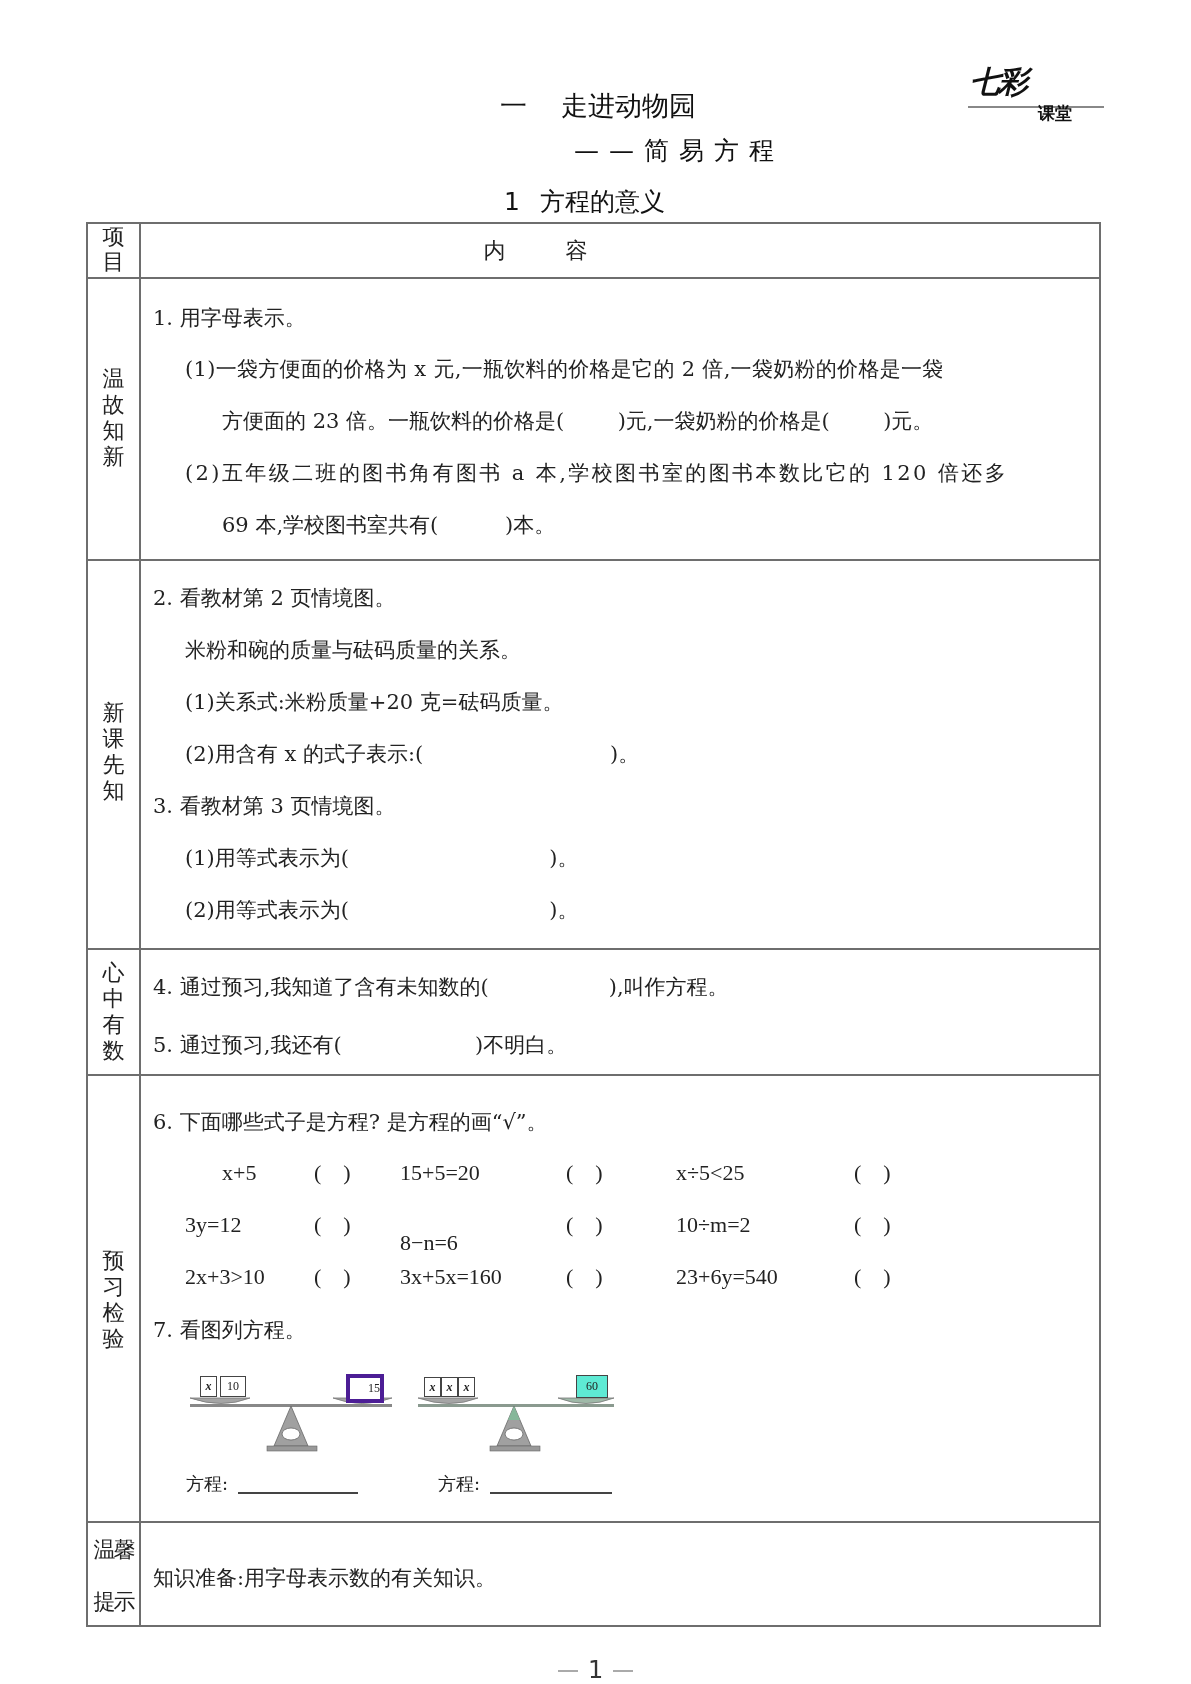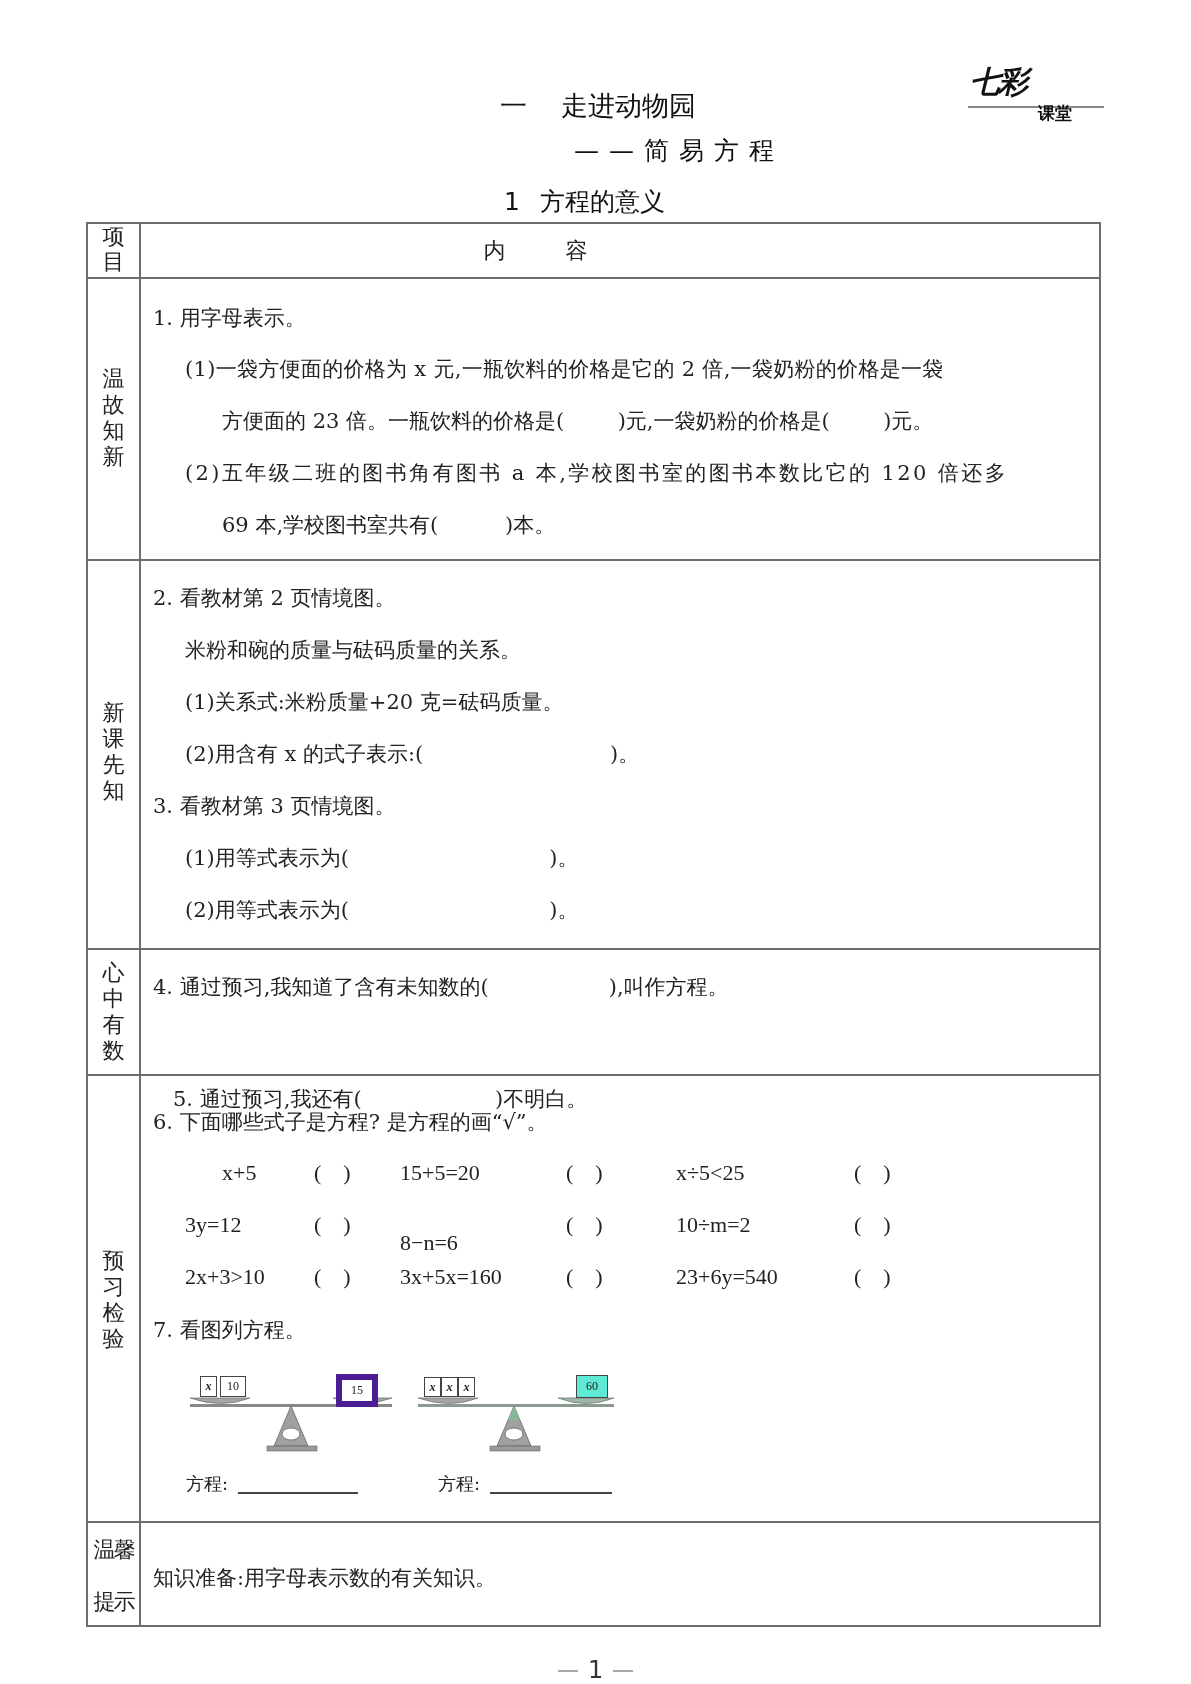--- a/index.html
+++ b/index.html
@@ -122,21 +122,21 @@
 <div class="line" style="left:185px; top:844px;">(1)用等式表示为(                              )。</div>
 <div class="line" style="left:185px; top:896px;">(2)用等式表示为(                              )。</div>
 
 <div class="side" style="top:960px;">
   <span>心</span>
   <span>中</span>
   <span>有</span>
   <span>数</span>
 </div>
 <div class="line" style="left:153px; top:973px;">4. 通过预习,我知道了含有未知数的(                  ),叫作方程。</div>
-<div class="line" style="left:153px; top:1085px;margin-left:20px;">5. 通过预习,我还有(                    )不明白。</div>
+<div class="line" style="left:153px; top:1031px;">5. 通过预习,我还有(                    )不明白。</div>
 
 <div class="side" style="top:1248px;">
   <span>预</span>
   <span>习</span>
   <span>检</span>
   <span>验</span>
 </div>
 <div class="line" style="left:153px; top:1108px;">6. 下面哪些式子是方程? 是方程的画“√”。</div>
 
 <div class="line math" style="left:198px; top:1160px;margin-left:24px;">x+5</div>
@@ -167,21 +167,21 @@
     <path d="M2,24 Q30,34 60,24 Z" fill="#9a9a9a"></path>
     <path d="M2,24 L62,24 Q34,35 2,24" fill="#a5a5a5" stroke="#777" stroke-width="0.8"></path>
     <path d="M145,24 L204,24 Q174,35 145,24" fill="#a5a5a5" stroke="#777" stroke-width="0.8"></path>
     <rect x="2" y="30" width="202" height="3" fill="#888"></rect>
     <polygon points="103,32 86,72 120,72" fill="#a0a0a0" stroke="#666" stroke-width="0.8"></polygon>
     <ellipse cx="103" cy="60" rx="9" ry="6" fill="#fff" stroke="#666" stroke-width="0.8"></ellipse>
     <rect x="79" y="72" width="50" height="5" fill="#999" stroke="#666" stroke-width="0.6"></rect>
   </svg>
   <div style="position:absolute; left:12px; top:2px; width:15px; height:19px; border:1px solid #444; background:#fff; font:bold italic 12px 'Liberation Serif',serif; text-align:center; line-height:19px;">x</div>
   <div style="position:absolute; left:32px; top:2px; width:24px; height:19px; border:1px solid #444; background:#fff; font:12px 'Liberation Serif',serif; text-align:center; line-height:19px;">10</div>
-  <div style="position:absolute; left:148px; top:0px; width:30px; height:21px; border:6px solid #4c1d95; background:#fff; font:12px 'Liberation Serif',serif; text-align:center; line-height:21px;">15</div>
+  <div style="position:absolute; left:158px; top:0px; width:30px; height:21px; border:4px solid #4c1d95; background:#fff; font:12px 'Liberation Serif',serif; text-align:right; line-height:21px;">15</div>
 </div>
 
 <div class="scale" style="left:418px; top:1374px; width:196px; height:82px;">
   <svg width="196" height="82" viewBox="0 0 196 82">
     <path d="M0,24 L60,24 Q32,35 0,24" fill="#a5a5a5" stroke="#777" stroke-width="0.8"></path>
     <path d="M140,24 L196,24 Q168,35 140,24" fill="#9fb9a8" stroke="#777" stroke-width="0.8"></path>
     <rect x="0" y="30" width="196" height="3" fill="#8a9a8f"></rect>
     <polygon points="96,32 79,72 113,72" fill="#a0a0a0" stroke="#666" stroke-width="0.8"></polygon>
     <polygon points="96,32 90,46 102,46" fill="#86b79a"></polygon>
     <ellipse cx="96" cy="60" rx="9" ry="6" fill="#fff" stroke="#666" stroke-width="0.8"></ellipse>

